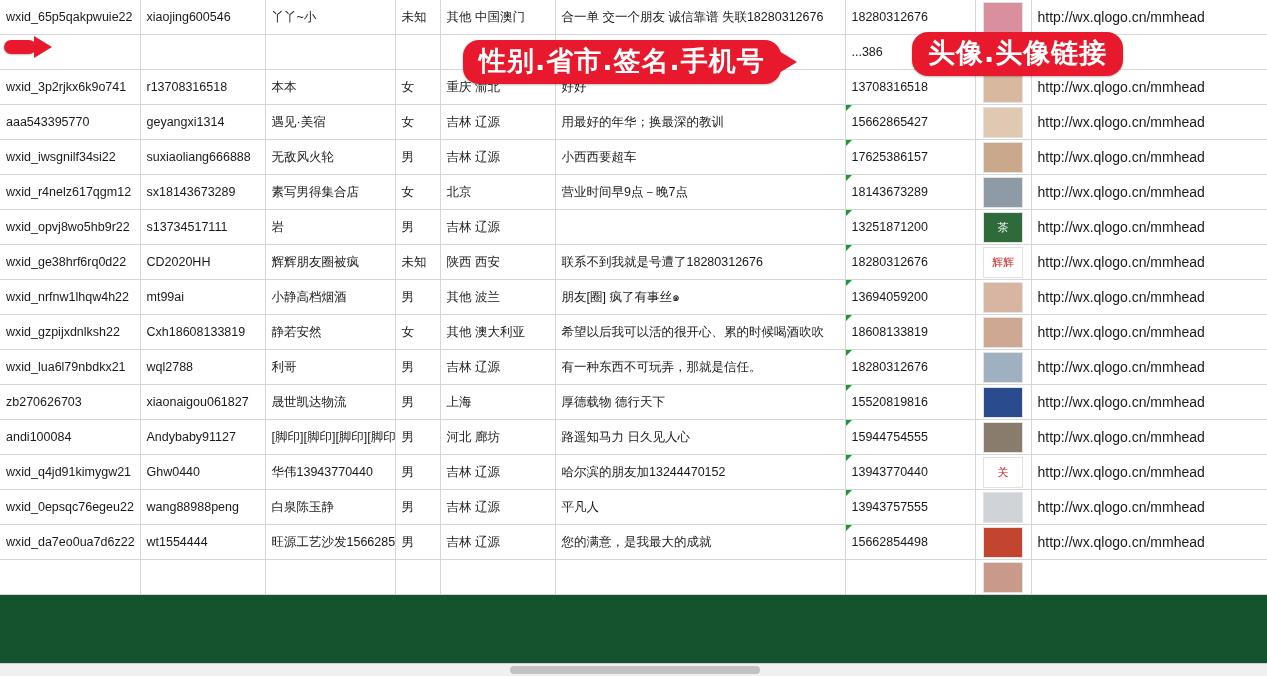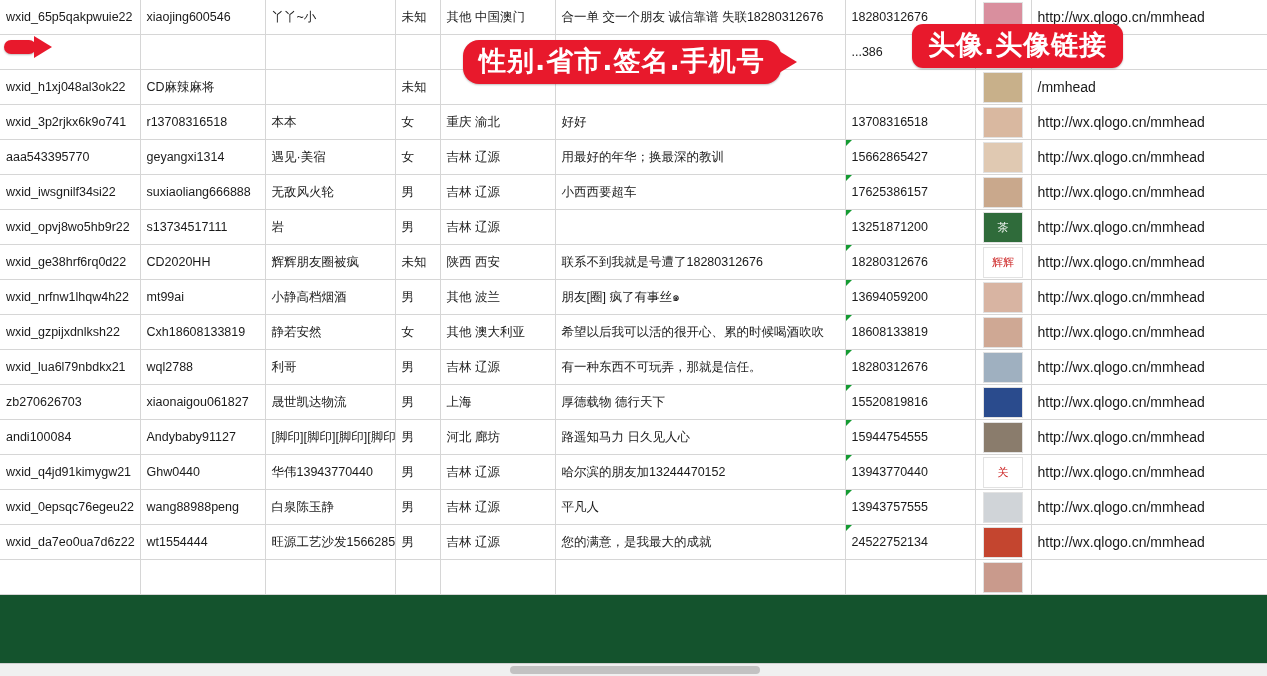--- a/index.html
+++ b/index.html
@@ -113,21 +113,21 @@
     right: -16px;
     top: 50%;
     margin-top: -11px;
     width: 0; height: 0;
     border-left: 18px solid #e8192c;
     border-top: 11px solid transparent;
     border-bottom: 11px solid transparent;
   }
   #callout-1 { left: 4px;   top: 40px; }
   #callout-2 { left: 463px; top: 40px; }
-  #callout-3 { left: 912px; top: 24px; border-radius: 11px; }
+  #callout-3 { left: 912px; top: 32px; }
 
   
   .hscroll {
     position: absolute;
     left: 0; right: 0; bottom: 0;
     height: 12px;
     background: #f0f0f0;
     border-top: 1px solid #d0d0d0;
   }
   .hscroll .thumb {
@@ -173,31 +173,20 @@
           <td class="cell-wxno"></td>
           <td class="cell-name"></td>
           <td class="cell-gender"></td>
           <td class="cell-region"></td>
           <td class="cell-sign"></td>
           <td class="cell-phone">...386</td>
           <td class="avatar-cell"><span class="avatar" style="background: rgb(183, 201, 168);"></span></td>
           <td class="cell-link">/mmhead</td>
         </tr>
         <tr>
-          <td class="cell-id">wxid_h1xj048al3ok22</td>
-          <td class="cell-wxno">CD麻辣麻将</td>
-          <td class="cell-name"></td>
-          <td class="cell-gender">未知</td>
-          <td class="cell-region"></td>
-          <td class="cell-sign"></td>
-          <td class="cell-phone"></td>
-          <td class="avatar-cell"><span class="avatar" style="background: rgb(200, 176, 138);"></span></td>
-          <td class="cell-link">/mmhead</td>
-        </tr>
-        <tr>
           <td class="cell-id">wxid_3p2rjkx6k9o741</td>
           <td class="cell-wxno">r13708316518</td>
           <td class="cell-name">本本</td>
           <td class="cell-gender">女</td>
           <td class="cell-region">重庆 渝北</td>
           <td class="cell-sign">好好</td>
           <td class="cell-phone">13708316518</td>
           <td class="avatar-cell"><span class="avatar" style="background: rgb(217, 184, 160);"></span></td>
           <td class="cell-link">http://wx.qlogo.cn/mmhead</td>
         </tr>
@@ -217,20 +206,31 @@
           <td class="cell-wxno">suxiaoliang666888</td>
           <td class="cell-name">无敌风火轮</td>
           <td class="cell-gender">男</td>
           <td class="cell-region">吉林 辽源</td>
           <td class="cell-sign">小西西要超车</td>
           <td class="cell-phone errmark">17625386157</td>
           <td class="avatar-cell"><span class="avatar" style="background: rgb(201, 168, 140);"></span></td>
           <td class="cell-link">http://wx.qlogo.cn/mmhead</td>
         </tr>
         <tr>
+          <td class="cell-id">wxid_r4nelz617qgm12</td>
+          <td class="cell-wxno">sx18143673289</td>
+          <td class="cell-name">素写男得集合店</td>
+          <td class="cell-gender">女</td>
+          <td class="cell-region">北京</td>
+          <td class="cell-sign">营业时间早9点－晚7点</td>
+          <td class="cell-phone errmark">18143673289</td>
+          <td class="avatar-cell"><span class="avatar" style="background: rgb(142, 154, 166);"></span></td>
+          <td class="cell-link">http://wx.qlogo.cn/mmhead</td>
+        </tr>
+        <tr>
           <td class="cell-id">wxid_opvj8wo5hb9r22</td>
           <td class="cell-wxno">s13734517111</td>
           <td class="cell-name">岩</td>
           <td class="cell-gender">男</td>
           <td class="cell-region">吉林 辽源</td>
           <td class="cell-sign"></td>
           <td class="cell-phone errmark">13251871200</td>
           <td class="avatar-cell"><span class="avatar" style="background: rgb(47, 107, 58);"><span class="ph" style="color: rgb(255, 255, 255);">茶</span></span></td>
           <td class="cell-link">http://wx.qlogo.cn/mmhead</td>
         </tr>
@@ -322,21 +322,21 @@
           <td class="avatar-cell"><span class="avatar" style="background: rgb(208, 212, 216);"></span></td>
           <td class="cell-link">http://wx.qlogo.cn/mmhead</td>
         </tr>
         <tr>
           <td class="cell-id">wxid_da7eo0ua7d6z22</td>
           <td class="cell-wxno">wt1554444</td>
           <td class="cell-name">旺源工艺沙发15662854</td>
           <td class="cell-gender">男</td>
           <td class="cell-region">吉林 辽源</td>
           <td class="cell-sign">您的满意，是我最大的成就</td>
-          <td class="cell-phone errmark">24522752134</td>
+          <td class="cell-phone errmark">15662854498</td>
           <td class="avatar-cell"><span class="avatar" style="background: rgb(196, 69, 47);"></span></td>
           <td class="cell-link">http://wx.qlogo.cn/mmhead</td>
         </tr>
         <tr>
           <td class="cell-id"></td>
           <td class="cell-wxno"></td>
           <td class="cell-name"></td>
           <td class="cell-gender"></td>
           <td class="cell-region"></td>
           <td class="cell-sign"></td>

